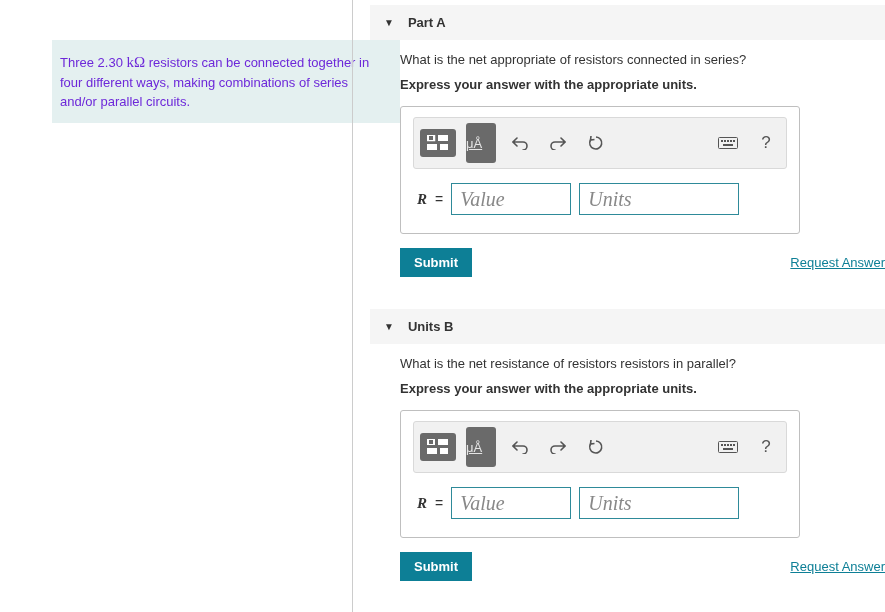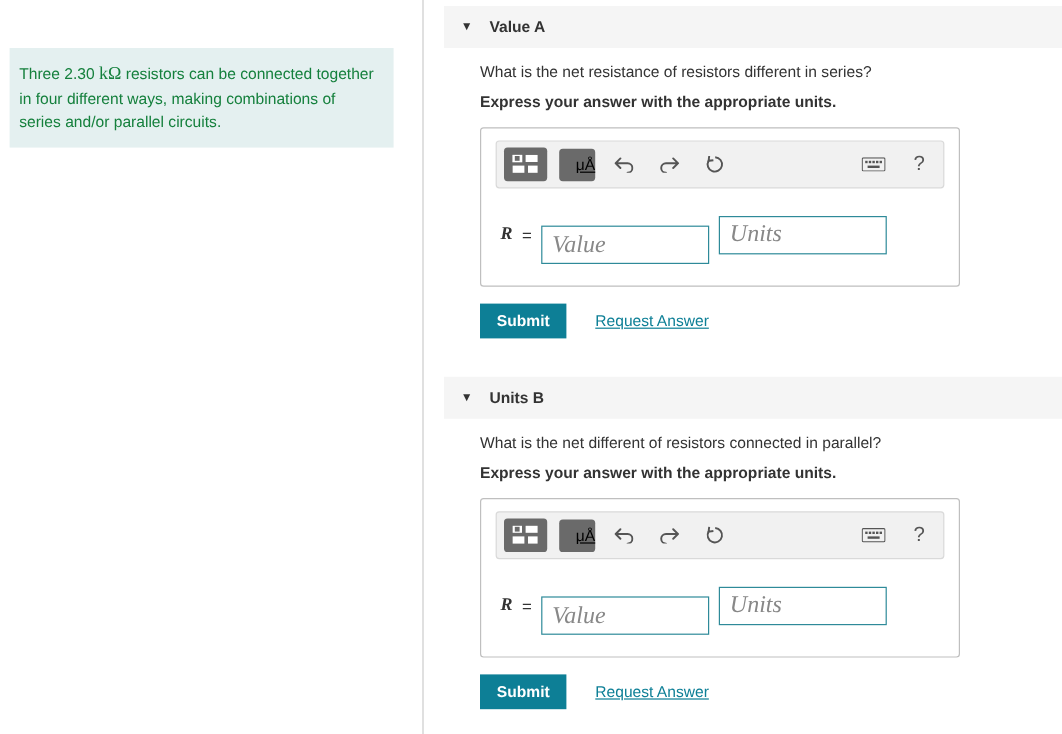--- a/index.html
+++ b/index.html
@@ -31,23 +31,24 @@
   .right-col {
     position: absolute;
     left: 370px; top: 0;
     width: 515px;
     padding-top: 5px;
   }
   .problem-box {
     margin-top: 32px;
     background: #e4f0f0;
     padding: 12px 12px 12px 8px;
-    width: 320px;
+    width: 348px;
     line-height: 1.45;
-    color: #15803d;
+    color: #6d28d9;
+    margin-left: 44px;
   }
   .part-header {
     background: #f5f5f5;
     padding: 10px 14px;
     display: flex;
     align-items: center;
     gap: 14px;
     font-weight: bold;
     color: #333;
     margin-bottom: 12px;
@@ -91,26 +92,26 @@
     background: #6a6a6a;
     width: 36px; height: 28px;
     border-radius: 3px;
     display: inline-flex;
     align-items: center;
     justify-content: center;
     cursor: pointer;
   }
   .tb-sq2 {
     background: #6a6a6a;
-    width: 30px; height: 27px;
+    width: 30px; height: 40px;
     border-radius: 3px;
     display: inline-flex;
     align-items: center;
-    justify-content: flex-end;
-    color: #000000;
+    justify-content: flex-start;
+    color: #e5e5e5;
     font-size: 13px;
     cursor: pointer;
   }
   .tb-spacer { flex: 1; }
   .inputs-row {
     display: flex;
     align-items: center;
     gap: 8px;
   }
   .var-label {
@@ -126,26 +127,27 @@
     height: 32px;
     font-family: "Times New Roman", serif;
     font-style: italic;
     font-size: 20px;
     color: #888;
     padding: 0 8px;
     background: #fff;
     display: flex;
     align-items: center;
   }
-  .field-value { width: 140px; margin-top: 17px; }
-  .field-units { width: 140px; }
+  .field-value { width: 120px; }
+  .field-units { width: 160px; }
   .actions {
     display: flex;
     align-items: center;
     gap: 24px;
+    justify-content: space-between;
   }
   .submit-btn {
     background: #0d7f96;
     color: #fff;
     border: none;
     padding: 7px 14px;
     font-weight: bold;
     font-size: 13px;
     cursor: pointer;
   }
@@ -166,24 +168,24 @@
     <span>Three 2.30 </span><span class="kohm">kΩ</span><span> resistors can be connected together in four different ways, making combinations of series and/or parallel circuits.</span>
   </div>
 </div>
 
 <div class="divider"></div>
 
 <div class="right-col">
 
   <div class="part-header">
     <span class="caret">▼</span>
-    <span>Value A</span>
+    <span>Part A</span>
   </div>
   <div class="part-body">
-    <div class="question">What is the net resistance of resistors different in series?</div>
+    <div class="question">What is the net appropriate of resistors connected in series?</div>
     <div class="instr">Express your answer with the appropriate units.</div>
     <div class="answer-frame">
       <div class="toolbar">
         <div class="tb-sq">
           <svg width="22" height="16" viewBox="0 0 22 16">
             <rect x="0" y="0" width="8" height="6" fill="#fff" stroke="#fff" stroke-width="0.5"></rect>
             <rect x="2" y="1" width="4" height="4" fill="#6a6a6a"></rect>
             <rect x="11" y="0" width="10" height="6" fill="#fff"></rect>
             <rect x="0" y="9" width="10" height="6" fill="#fff"></rect>
             <rect x="13" y="9" width="8" height="6" fill="#fff"></rect>
@@ -233,21 +235,21 @@
       <button class="submit-btn">Submit</button>
       <span class="request-link">Request Answer</span>
     </div>
   </div>
 
   <div class="part-header" style="margin-top:18px;">
     <span class="caret">▼</span>
     <span>Units B</span>
   </div>
   <div class="part-body">
-    <div class="question">What is the net different of resistors connected in parallel?</div>
+    <div class="question">What is the net resistance of resistors resistors in parallel?</div>
     <div class="instr">Express your answer with the appropriate units.</div>
     <div class="answer-frame">
       <div class="toolbar">
         <div class="tb-sq">
           <svg width="22" height="16" viewBox="0 0 22 16">
             <rect x="0" y="0" width="8" height="6" fill="#fff"></rect>
               <rect x="2" y="1" width="4" height="4" fill="#6a6a6a"></rect>
             <rect x="11" y="0" width="10" height="6" fill="#fff"></rect>
             <rect x="0" y="9" width="10" height="6" fill="#fff"></rect>
             <rect x="13" y="9" width="8" height="6" fill="#fff"></rect>

